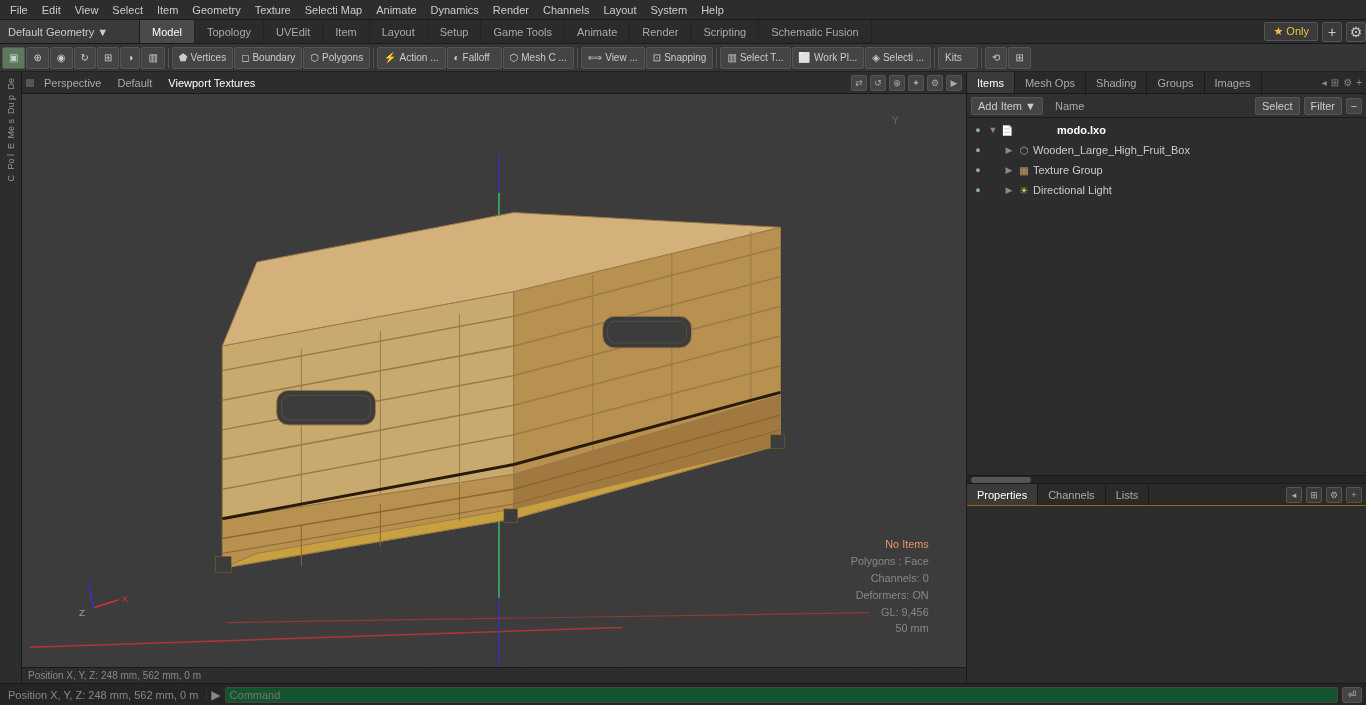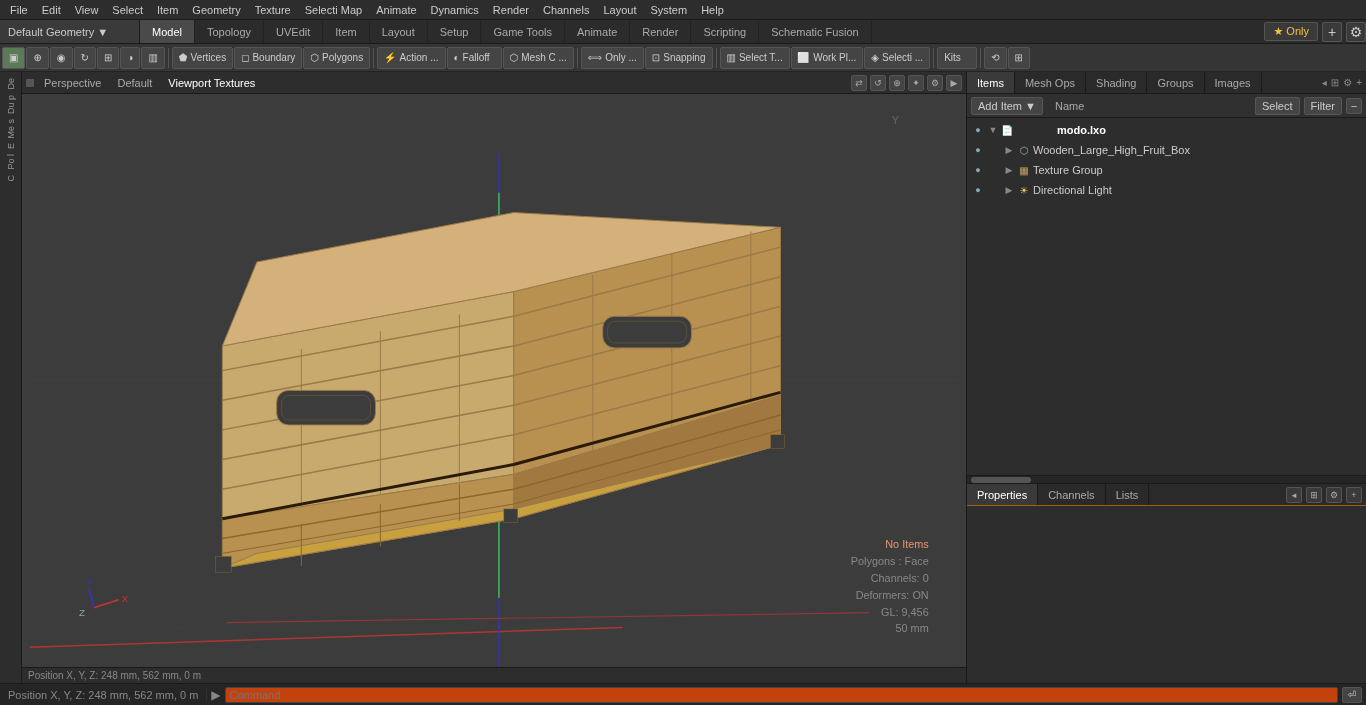--- a/index.html
+++ b/index.html
@@ -436,21 +436,21 @@
       align-items: center;
       padding: 0 4px;
       gap: 4px;
     }
     #cmd-arrow {
       color: #888;
       font-size: 12px;
     }
     #cmd-input {
       flex: 1;
-      background: #c2410c;
+      background: #14532d;
       border: 1px solid #444;
       color: #ccc;
       font-size: 11px;
       padding: 1px 4px;
       height: 16px;
       border-radius: 2px;
     }
     #cmd-btn {
       width: 20px;
       height: 16px;
@@ -527,21 +527,21 @@
   <div class="tool-btn">▥</div>
   <div class="tool-sep"></div>
   <div class="tool-btn">⬟ <span>Vertices</span></div>
   <div class="tool-btn">◻ <span>Boundary</span></div>
   <div class="tool-btn">⬡ <span>Polygons</span></div>
   <div class="tool-sep"></div>
   <div class="tool-btn" style="min-width:60px;">⚡ <span>Action ...</span></div>
   <div class="tool-btn" style="min-width:55px;">◐ <span>Falloff</span></div>
   <div class="tool-btn" style="min-width:60px;">⬡ <span>Mesh C ...</span></div>
   <div class="tool-sep"></div>
-  <div class="tool-btn" style="min-width:55px;">⟺ <span>Only ...</span></div>
+  <div class="tool-btn" style="min-width:55px;">⟺ <span>View ...</span></div>
   <div class="tool-btn" style="min-width:65px;">⊡ <span>Snapping</span></div>
   <div class="tool-sep"></div>
   <div class="tool-btn" style="min-width:60px;">▥ <span>Select T...</span></div>
   <div class="tool-btn" style="min-width:60px;">⬜ <span>Work Pl...</span></div>
   <div class="tool-btn" style="min-width:60px;">◈ <span>Selecti ...</span></div>
   <div class="tool-sep"></div>
   <div class="tool-btn" style="min-width:40px;">
       <span>Kits</span>
     </div>
   <div class="tool-sep"></div>

